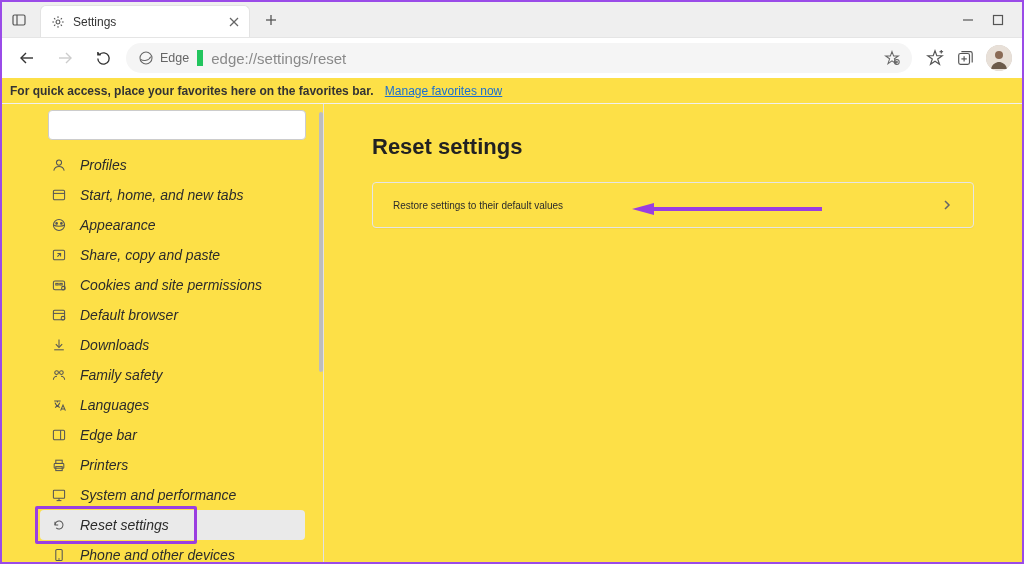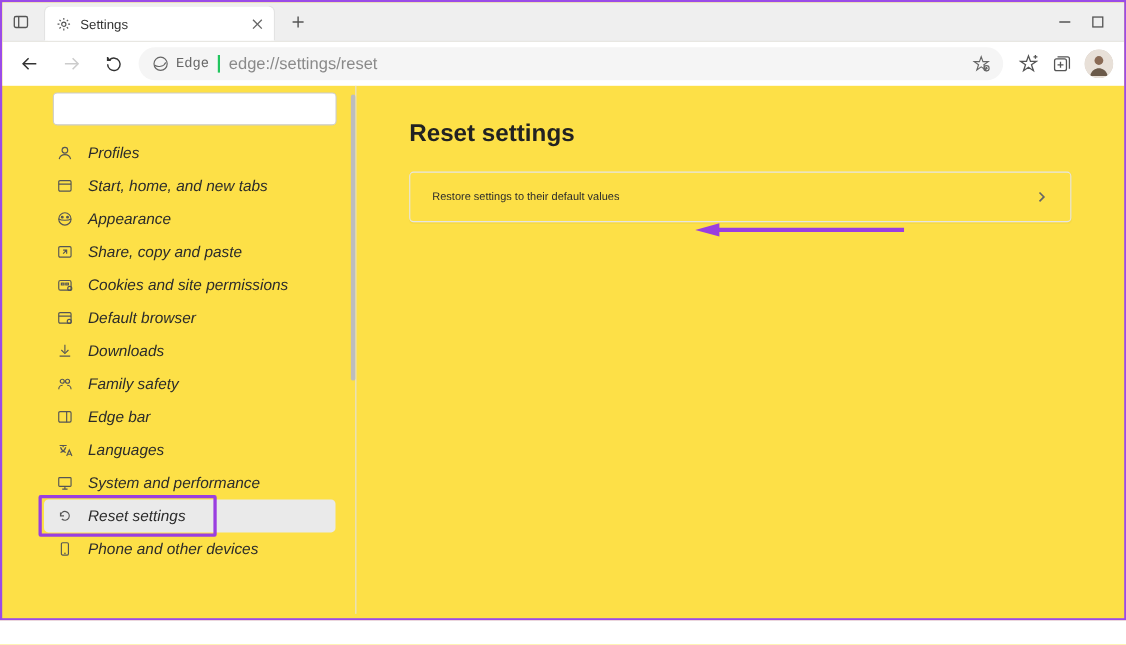--- a/index.html
+++ b/index.html
@@ -28,21 +28,21 @@
   
   .toolbar {
     height:40px; display:flex; align-items:center; padding:4px 10px; gap:8px; background:#fff;
   }
   .nav-btn { width:30px; height:30px; display:flex; align-items:center; justify-content:center; color:#555; }
   .nav-btn.disabled { color:#bbb; }
   .addressbar {
     flex:1; height:30px; background:#f5f5f5; border-radius:15px; display:flex; align-items:center;
     padding:0 12px; gap:8px; color:#555;
   }
-  .addr-identity { display:flex; align-items:center; gap:6px; padding-right:8px; border-right:2px solid #22c55e;font-family:Liberation Mono, monospace; }
+  .addr-identity { display:flex; align-items:center; gap:6px; padding-right:8px; border-right:6px solid #22c55e; }
   .addr-identity-label { font-size:12.5px; color:#666; }
   .addr-url { font-size:15px; color:#8a8a8a; flex:1; }
   .toolbar-actions { display:flex; align-items:center; gap:12px; padding-left:6px; color:#555; }
   .avatar { width:26px; height:26px; border-radius:50%; background:#d8cfc7; display:flex; align-items:center; justify-content:center; font-size:14px; overflow:hidden;}
   .avatar svg{display:block;}
 
   
   .favbar {
     height:26px; display:flex; align-items:center; padding:0 8px; gap:4px;
     font-size:12px; color:#333; border-bottom:1px solid #f0f0f0;
@@ -196,20 +196,25 @@
       <span class="avatar">
         <svg width="26" height="26" viewBox="0 0 26 26">
             <circle cx="13" cy="13" r="13" fill="#e8e0d8"></circle>
             <circle cx="13" cy="10" r="4" fill="#8a6a55"></circle>
             <path d="M5 24c1-5 5-7 8-7s7 2 8 7" fill="#6b5a4a"></path>
           </svg>
       </span>
     </div>
   </div>
 
+  <div class="favbar">
+    <b style="font-weight:600;">For quick access, place your favorites here on the favorites bar.</b>
+    &nbsp;
+    <span class="favbar-link">Manage favorites now</span>
+  </div>
 
   <div class="content">
     <div class="sidebar">
       <div class="search-stub"></div>
       <div class="scroll-indicator"></div>
       <ul class="nav-list" id="nav-list">
           <li class="nav-item">
             <span class="icon">
               <svg width="16" height="16" viewBox="0 0 20 20" fill="none" stroke="#555" stroke-width="1.3">
                 <circle cx="10" cy="7" r="3.2"></circle>
@@ -284,34 +289,44 @@
                 <circle cx="7" cy="7" r="2.3"></circle>
                 <circle cx="13" cy="7" r="2.3"></circle>
                 <path d="M3 16c0-3 2.5-4.5 4.5-4.5M17 16c0-3-2.5-4.5-4.5-4.5"></path>
               </svg>
             </span>
             <span>Family safety</span>
           </li>
           <li class="nav-item">
             <span class="icon">
               <svg width="16" height="16" viewBox="0 0 20 20" fill="none" stroke="#555" stroke-width="1.3">
+                <path d="M4 5h8M8 5v2M5 7c1 3 3 5 6 6M11 7c-1 3-3 5-6 6"></path>
+                <path d="M12 17l3-7 3 7M13 15h4"></path>
+              </svg>
+            </span>
+            <span>Languages</span>
+          </li>
+          <li class="nav-item">
+            <span class="icon">
+              <svg width="16" height="16" viewBox="0 0 20 20" fill="none" stroke="#555" stroke-width="1.3">
                 <rect x="3" y="4" width="14" height="12" rx="1.5"></rect>
                 <line x1="12" y1="4" x2="12" y2="16"></line>
               </svg>
             </span>
             <span>Edge bar</span>
           </li>
           <li class="nav-item">
             <span class="icon">
               <svg width="16" height="16" viewBox="0 0 20 20" fill="none" stroke="#555" stroke-width="1.3">
-                <path d="M4 5h8M8 5v2M5 7c1 3 3 5 6 6M11 7c-1 3-3 5-6 6"></path>
-                <path d="M12 17l3-7 3 7M13 15h4"></path>
-              </svg>
-            </span>
-            <span>Languages</span>
+                <rect x="4" y="8" width="12" height="6" rx="1"></rect>
+                <rect x="6" y="4" width="8" height="4"></rect>
+                <rect x="6" y="12" width="8" height="5"></rect>
+              </svg>
+            </span>
+            <span>Printers</span>
           </li>
           <li class="nav-item">
             <span class="icon">
               <svg width="16" height="16" viewBox="0 0 20 20" fill="none" stroke="#555" stroke-width="1.3">
                 <rect x="3" y="4" width="14" height="10" rx="1"></rect>
                 <line x1="7" y1="17" x2="13" y2="17"></line>
                 <line x1="10" y1="14" x2="10" y2="17"></line>
               </svg>
             </span>
             <span>System and performance</span>

